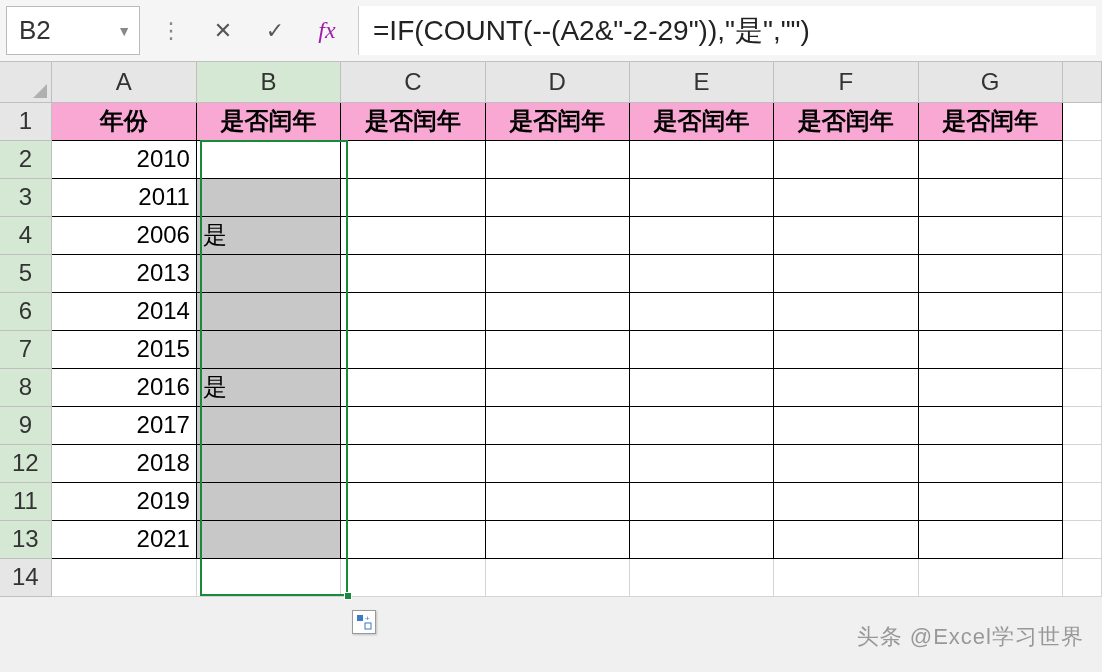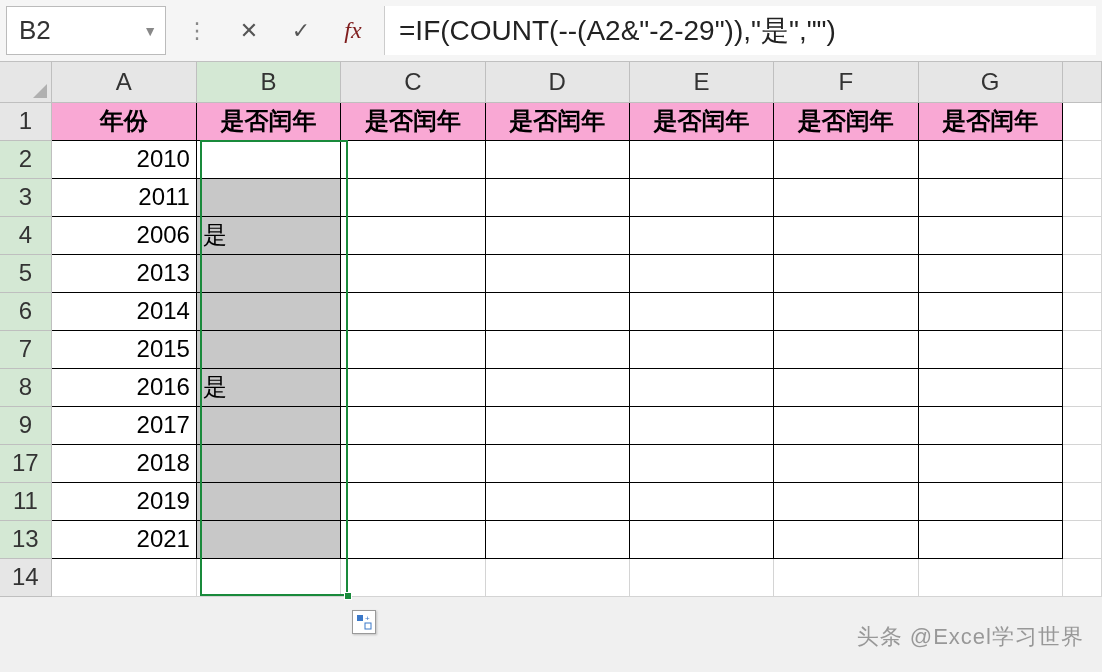--- a/index.html
+++ b/index.html
@@ -16,21 +16,21 @@
   .formula-bar-row {
     display: flex;
     align-items: stretch;
     background: #f5f5f5;
     border-bottom: 1px solid #c0c0c0;
     height: 62px;
     padding: 6px 6px;
     gap: 10px;
   }
   .name-box {
-    width: 160px;
+    width: 134px;
     border: 1px solid #bbb;
     background: #fff;
     display: flex;
     align-items: center;
     justify-content: space-between;
     padding: 0 8px 0 12px;
     font-size: 26px;
     color: #333;
   }
   .name-box .dd {
@@ -43,21 +43,21 @@
     align-items: center;
     justify-content: center;
     color: #888;
     font-size: 22px;
   }
   .fb-btn.enabled { color: #555; }
   .fx-label {
     font-style: italic;
     font-family: "Times New Roman", serif;
     font-size: 24px;
-    color: #7f1d1d;
+    color: #a21caf;
   }
   .formula-input {
     flex: 1;
     border-left: 1px solid #ccc;
     background: #fff;
     display: flex;
     align-items: center;
     padding: 0 14px;
     font-size: 28px;
     color: #222;
@@ -309,21 +309,21 @@
     <td class="cell right">2017</td>
     <td class="cell left sel"></td>
     <td class="cell"></td>
     <td class="cell"></td>
     <td class="cell"></td>
     <td class="cell"></td>
     <td class="cell"></td>
     <td class="cell nb"></td>
   </tr>
   <tr>
-    <th class="row-head sel">17</th>
+    <th class="row-head sel">12</th>
     <td class="cell right">2018</td>
     <td class="cell left sel"></td>
     <td class="cell"></td>
     <td class="cell"></td>
     <td class="cell"></td>
     <td class="cell"></td>
     <td class="cell"></td>
     <td class="cell nb"></td>
   </tr>
   <tr>

